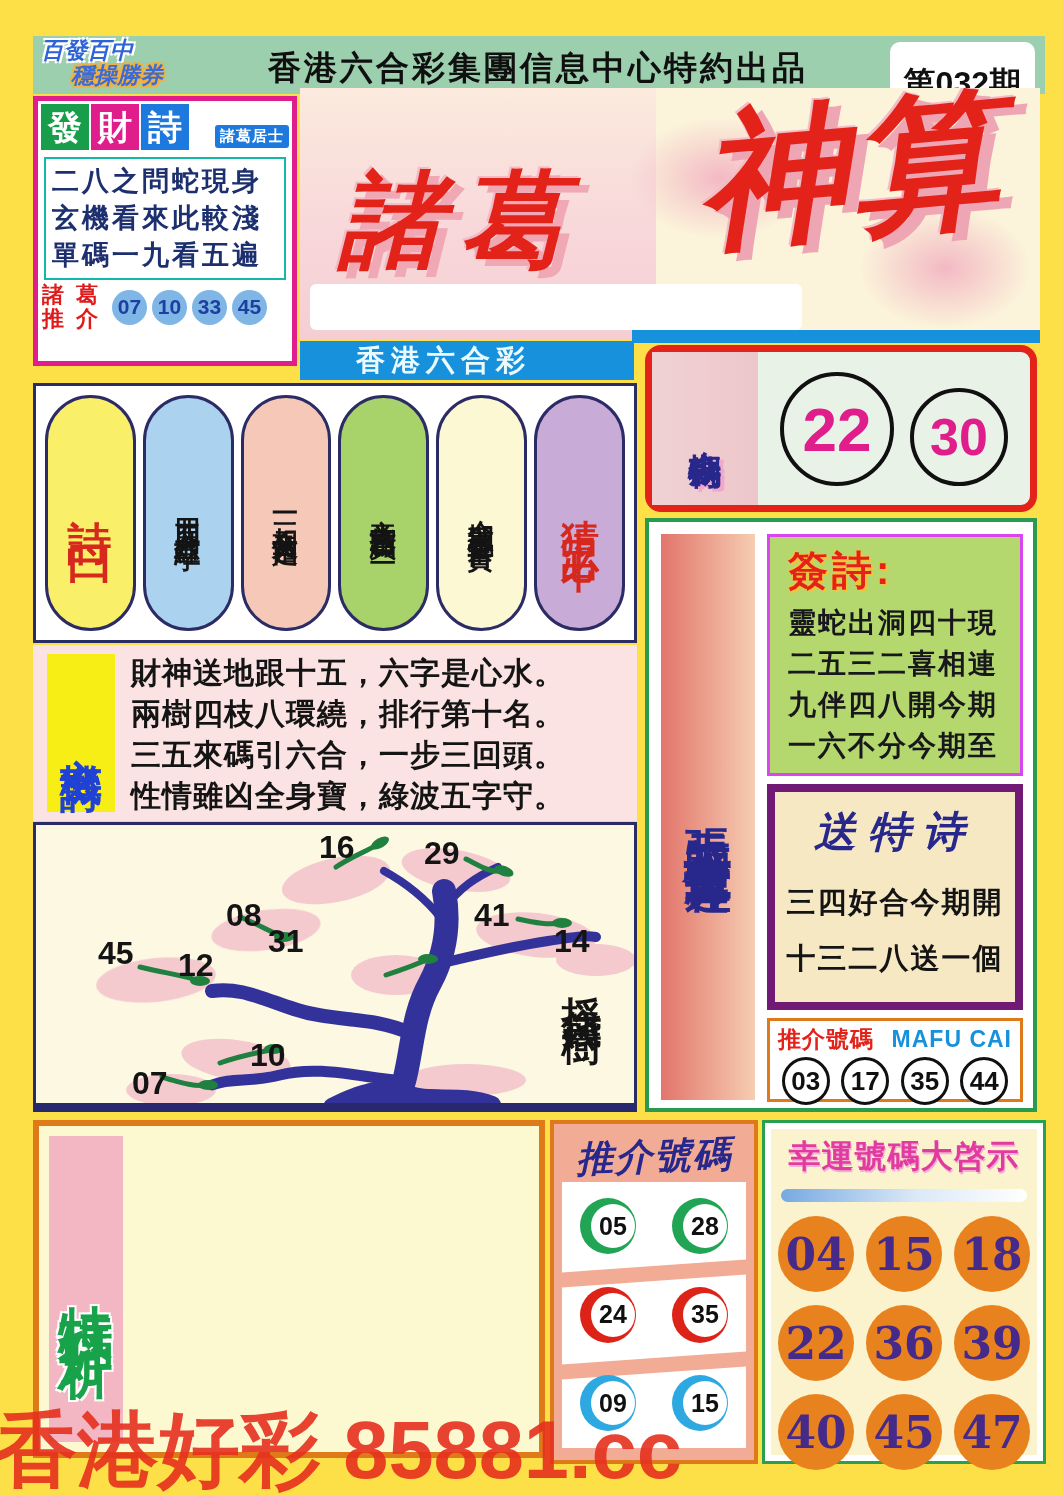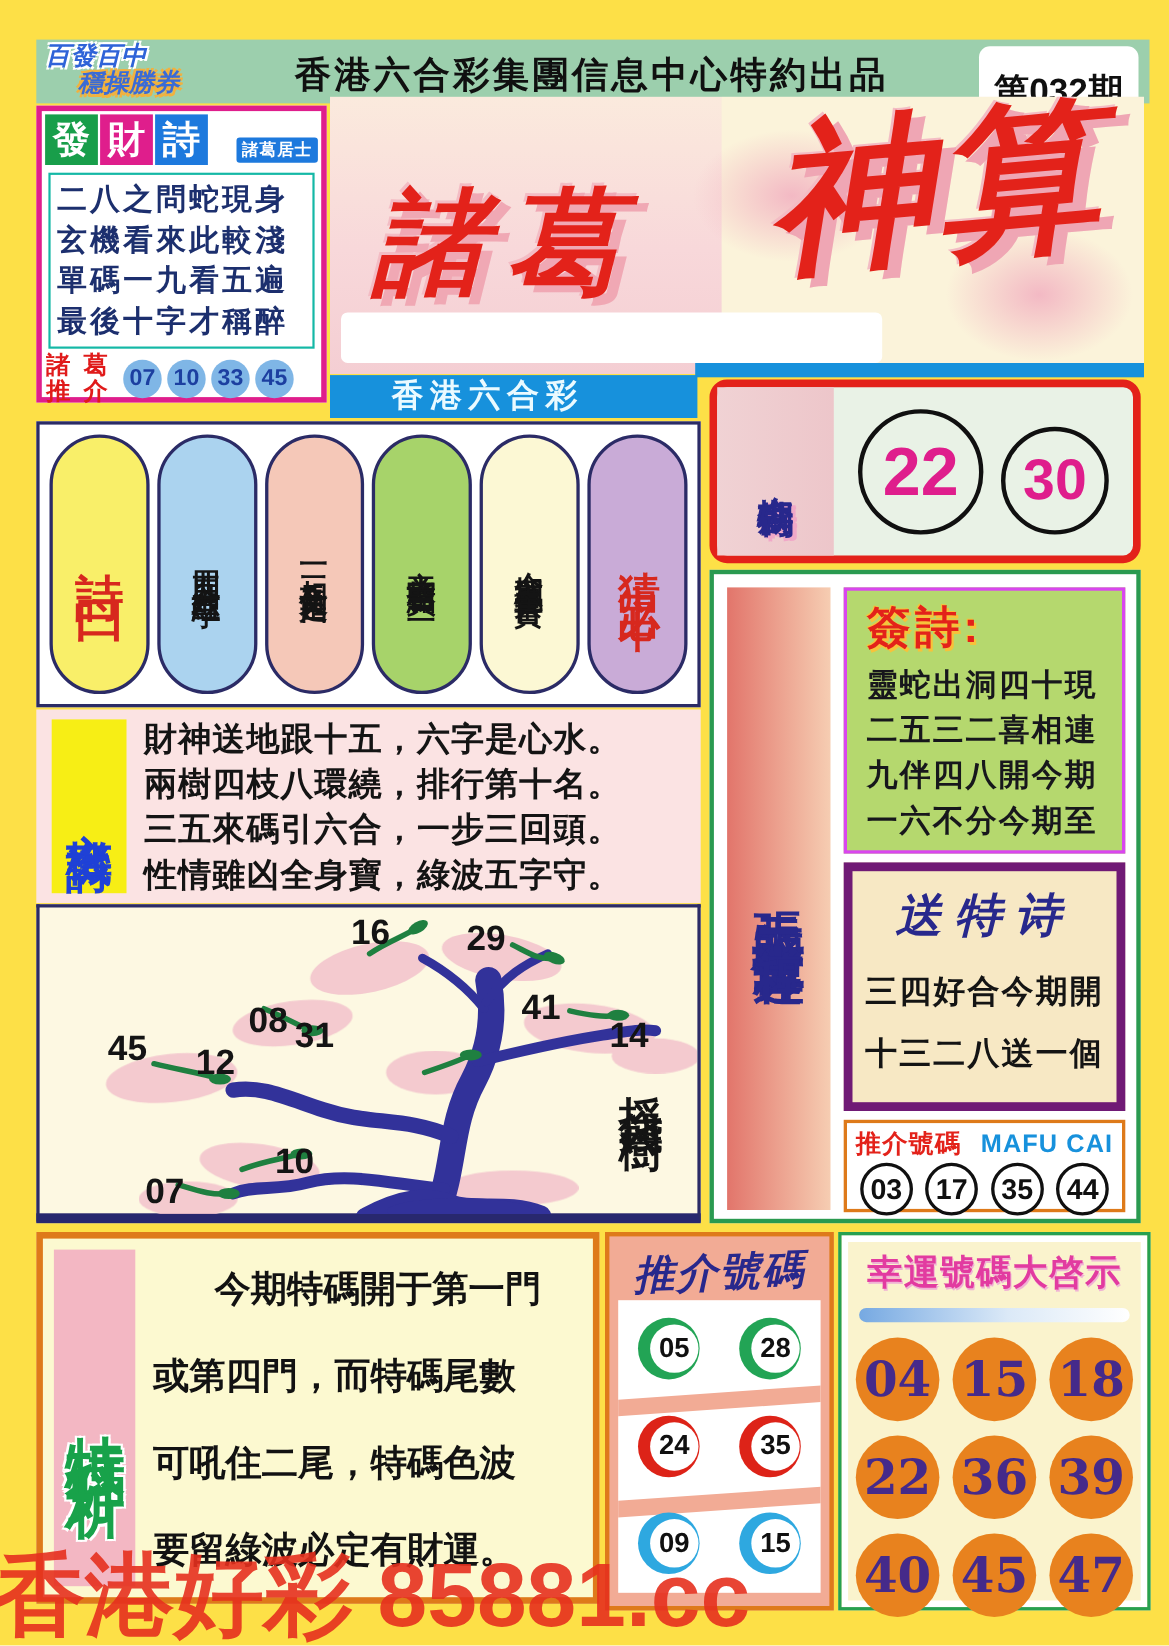--- a/index.html
+++ b/index.html
@@ -73,21 +73,21 @@
   .xuanji{left:33px;top:645px;width:604px;height:176px;background:#fbe3e3;}
   .xlabel{position:absolute;left:14px;top:9px;width:68px;height:158px;background:#f7ee15;
           display:flex;align-items:center;justify-content:center;}
   .xlabel span{font-size:42px;font-weight:900;color:#1f41d6;letter-spacing:6px;}
   .xlines{position:absolute;left:98px;top:7px;font-size:30px;font-weight:800;color:#141414;line-height:41px;letter-spacing:1px;}
 
   
   .treebox{left:33px;top:822px;width:604px;height:290px;background:#fdf8e2;border:3px solid #2b2b66;
            border-bottom:9px solid #28286e;box-sizing:border-box;overflow:hidden;}
   .tnum{position:absolute;font-size:32px;font-weight:800;color:#141414;}
-  .tn0{left:283px;top:4px;} .tn1{left:388px;top:10px;} .tn2{left:190px;top:84px;} .tn3{left:232px;top:98px;}
+  .tn0{left:283px;top:4px;} .tn1{left:388px;top:10px;} .tn2{left:190px;top:72px;} .tn3{left:232px;top:98px;}
   .tn4{left:438px;top:72px;} .tn5{left:518px;top:98px;} .tn6{left:62px;top:110px;} .tn7{left:142px;top:122px;}
   .tn8{left:214px;top:212px;} .tn9{left:96px;top:240px;}
   .tcaption{position:absolute;right:24px;top:140px;font-family:"DejaVu Serif","Liberation Serif",serif;
             font-size:40px;font-weight:900;color:#141414;letter-spacing:14px;}
 
   
   .zpanel{left:645px;top:518px;width:392px;height:594px;border:4px solid #2a9a50;background:#fff;box-sizing:border-box;}
   .zstrip{position:absolute;left:12px;top:12px;width:94px;height:566px;
           background:linear-gradient(90deg,#e2756b,#f6cdb2);display:flex;align-items:center;justify-content:center;}
   .zstrip .wrap{font-size:46px;font-weight:900;letter-spacing:5px;line-height:1.12;}
@@ -165,21 +165,20 @@
 
   <div class="abs facai">
     <div class="facai-head">
       <span class="fsq g">發</span><span class="fsq m">財</span><span class="fsq b">詩</span>
       <span class="fauthor">諸葛居士</span>
     </div>
     <div class="fpoem">
       <div>二八之問蛇現身</div>
       <div>玄機看來此較淺</div>
       <div>單碼一九看五遍</div>
-      <div>最後十字才稱醉</div>
     </div>
     <div class="frec">
       <div class="freclab">
         <div>諸葛</div>
         <div>推介</div>
       </div>
       <div class="freccircles">
         <span class="fcirc">07</span>
         <span class="fcirc">10</span>
         <span class="fcirc">33</span>
@@ -331,26 +330,20 @@
         <span class="mcirc">35</span>
         <span class="mcirc">44</span>
       </div>
     </div>
   </div>
 
   <div class="abs analysis">
     <div class="astrip">
       <span class="vtext">特碼分析</span>
     </div>
-    <div class="alines">
-      <div class="ind">今期特碼開于第一門</div>
-      <div>或第四門，而特碼尾數</div>
-      <div>可吼住二尾，特碼色波</div>
-      <div>要留綠波必定有財運。</div>
-    </div>
   </div>
 
   <div class="abs reccol">
     <div class="rechead">推介號碼</div>
     <div class="recwhite">
       <div class="divider d1"></div>
       <div class="divider d2"></div>
       <div class="recrow">
         <div class="badge bg-green">
             <span class="inner">05</span>

